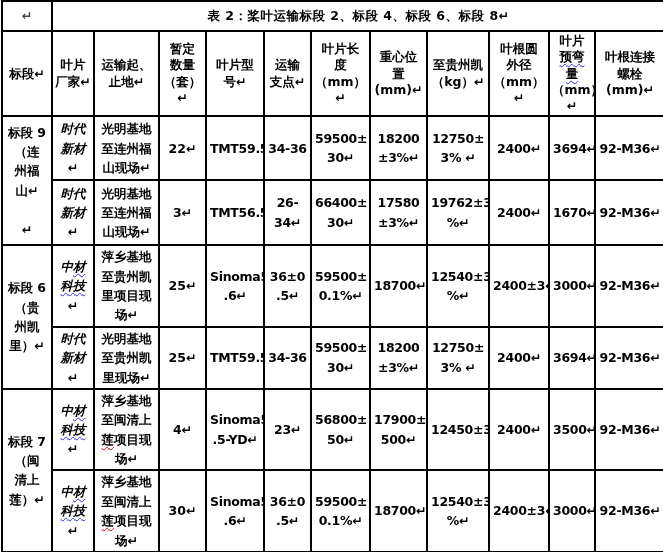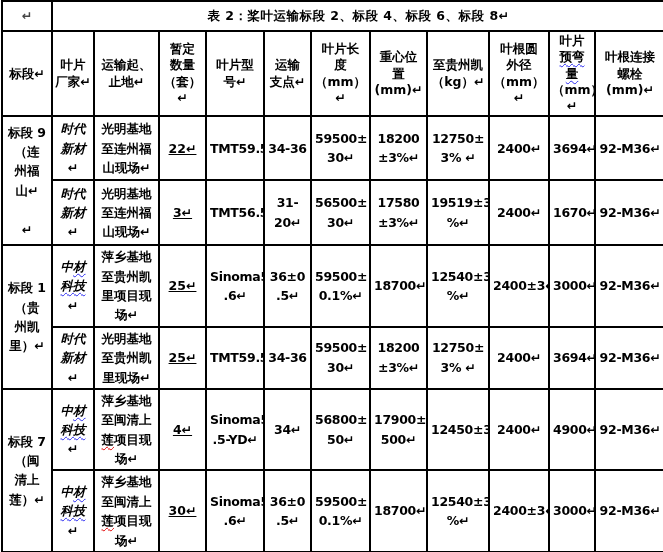--- a/index.html
+++ b/index.html
@@ -18,21 +18,21 @@
     overflow: hidden;
     line-height: 1.55;
   }
   tr.title-row td { border-bottom: 2px solid #000; }
   td.title-cell { font-size: 14.5px; line-height: 1.2; letter-spacing: 0.5px; }
   tr.header-row td { line-height: 1.3; font-size: 12.5px; padding: 1px 2px; }
   td.section-cell { line-height: 1.3; padding: 1px 2px; }
   td.vendor-cell { line-height: 1.85; padding: 1px 2px; font-style: italic; }
   td.route-cell { text-align: left; line-height: 1.1; padding: 1px 1px 1px 4px; }
   td.num-cell { font-size: 11.5px; letter-spacing: -0.3px; line-height: 1.7; }
-  td.qty-cell { font-size: 12px; text-decoration: underline; }
+  td.qty-cell { font-size: 12px; }
   td.stub-cell { font-size: 11px; color: #444; }
   .wavy-blue { text-decoration: underline wavy #2a2af0; text-decoration-thickness: 1px; text-underline-offset: 2px; text-decoration-skip-ink: none; }
   .wavy-red  { text-decoration: underline wavy #e00000; text-decoration-thickness: 1px; text-underline-offset: 2px; text-decoration-skip-ink: none; }
   
   tr.h-title  { height: 30px; }
   tr.h-header { height: 66px; }
   tr.h-r1 { height: 64px; }
   tr.h-r2 { height: 65px; }
   tr.h-r3 { height: 53px; }
   tr.h-r4 { height: 52px; }
@@ -123,34 +123,34 @@
     </tr>
 
     <tr class="h-r2">
       <td class="vendor-cell"><span>时代
 新材↵</span></td>
       <td class="route-cell"><span>光明基地
 至连州福
 山现场↵</span></td>
       <td class="qty-cell">3↵</td>
       <td class="num-cell">TMT56.5↵</td>
-      <td class="num-cell">31-20↵</td>
-      <td class="num-cell">56500±
+      <td class="num-cell">26-34↵</td>
+      <td class="num-cell">66400±
 30↵</td>
       <td class="num-cell">17580
 ±3%↵</td>
-      <td class="num-cell">19519±3
+      <td class="num-cell">19762±3
 %↵</td>
       <td class="num-cell">2400↵</td>
       <td class="num-cell">1670↵</td>
       <td class="num-cell">92-M36↵</td>
     </tr>
 
     <tr class="h-r3">
-      <td class="section-cell" rowspan="2">标段 1
+      <td class="section-cell" rowspan="2">标段 6
 （贵
 州凯
 里）↵</td>
       <td class="vendor-cell"><span>中</span><span class="wavy-blue">材</span><span>
 </span><span class="wavy-blue">科技</span><span>↵</span></td>
       <td class="route-cell"><span>萍乡基地
 至贵州凯
 里项目现
 场↵</span></td>
       <td class="qty-cell">25↵</td>
@@ -195,28 +195,28 @@
 莲）↵</td>
       <td class="vendor-cell"><span>中</span><span class="wavy-blue">材</span><span>
 </span><span class="wavy-blue">科技</span><span>↵</span></td>
       <td class="route-cell"><span>萍乡基地
 至闽清上
 </span><span class="wavy-red">莲</span><span>项目现
 场↵</span></td>
       <td class="qty-cell">4↵</td>
       <td class="num-cell">Sinoma56
 .5-YD↵</td>
-      <td class="num-cell">34↵</td>
+      <td class="num-cell">23↵</td>
       <td class="num-cell">56800±
 50↵</td>
       <td class="num-cell">17900±
 500↵</td>
       <td class="num-cell">12450±3%↵</td>
       <td class="num-cell">2400↵</td>
-      <td class="num-cell">4900↵</td>
+      <td class="num-cell">3500↵</td>
       <td class="num-cell">92-M36↵</td>
     </tr>
 
     <tr class="h-r6">
       <td class="vendor-cell"><span>中</span><span class="wavy-blue">材</span><span>
 </span><span class="wavy-blue">科技</span><span>↵</span></td>
       <td class="route-cell"><span>萍乡基地
 至闽清上
 </span><span class="wavy-red">莲</span><span>项目现
 场↵</span></td>

